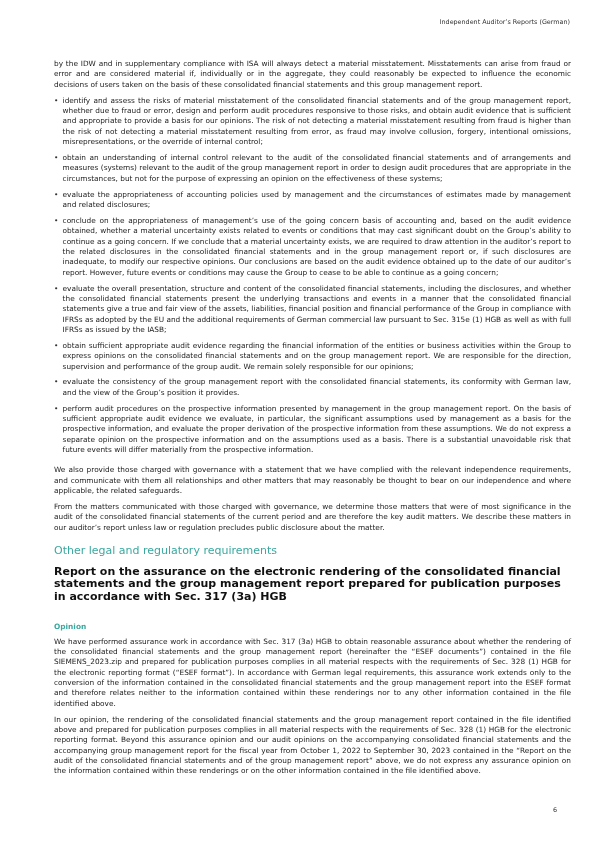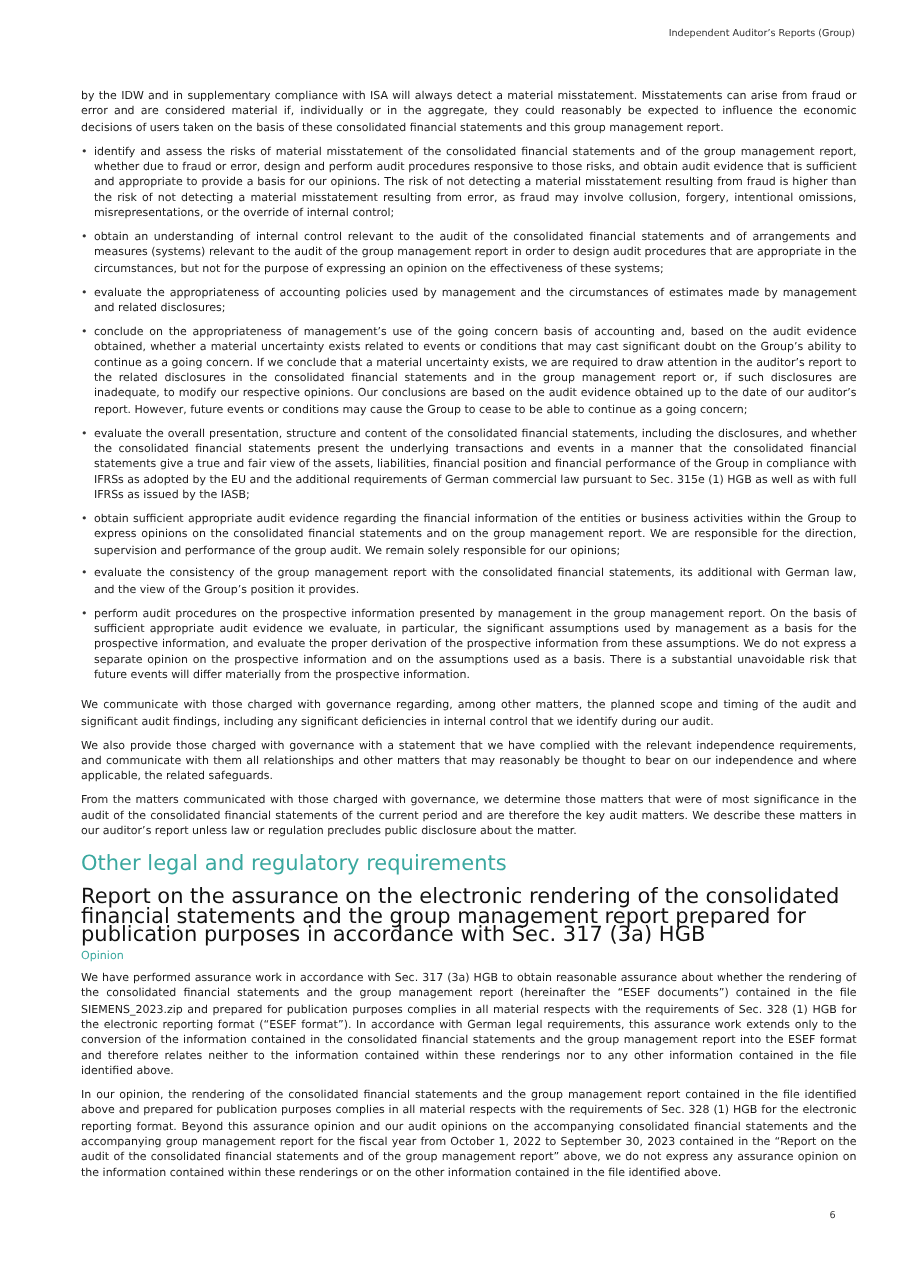--- a/index.html
+++ b/index.html
@@ -4,43 +4,42 @@
 <style>
   html, body { margin: 0; padding: 0; background: #ffffff; }
   body { width: 600px; height: 848px; position: relative; overflow: hidden;
          font-family: "DejaVu Sans", "Liberation Sans", sans-serif; color: #1a1a1a; }
   .header { position: absolute; top: 18px; right: 30px; font-size: 6.4px; color: #333; letter-spacing: 0; }
   .content { position: absolute; left: 54px; top: 59px; width: 517px; font-size: 7.35px; line-height: 10.35px; }
   p { margin: 0 0 5.6px 0; text-align: justify; }
   ul { margin: 0 0 10px 0; padding: 0; list-style: none; }
   li { position: relative; padding-left: 8.6px; margin: 0 0 5.6px 0; text-align: justify; }
   li::before { content: "\2022"; position: absolute; left: 0; top: 0; color: #333; }
-  .section-title { font-size: 14px; line-height: 15px; color: #2aa198; color: #3aa89f; font-weight: normal; margin: 10px 0 8px 0; }
-  .sub-title { font-size: 14px; line-height: 12.2px; font-weight: normal; color: #111; margin: 0 0 3px 0; }
-  .minor-title { font-size: 7.4px; line-height: 10px; font-weight: normal; color: #3aa89f; margin: 0 0 5px 0; }
+  .section-title { font-size: 11px; line-height: 15px; color: #2aa198; color: #3aa89f; font-weight: normal; margin: 10px 0 8px 0; }
+  .sub-title { font-size: 11px; line-height: 12.2px; font-weight: bold; color: #111; margin: 0 0 19px 0; }
+  .minor-title { font-size: 7.4px; line-height: 10px; font-weight: bold; color: #3aa89f; margin: 0 0 5px 0; }
   .page-number { position: absolute; left: 553px; top: 806px; font-size: 6.4px; color: #333; }
 </style>
 </head>
 <body>
 
-<div class="header">Independent Auditor’s Reports (Group)</div>
+<div class="header">Independent Auditor’s Reports (German)</div>
 
 <div class="content">
   <p>by the IDW and in supplementary compliance with ISA will always detect a material misstatement. Misstatements can arise from fraud or error and are considered material if, individually or in the aggregate, they could reasonably be expected to influence the economic decisions of users taken on the basis of these consolidated financial statements and this group management report.</p>
   <ul>
     <li>identify and assess the risks of material misstatement of the consolidated financial statements and of the group management report, whether due to fraud or error, design and perform audit procedures responsive to those risks, and obtain audit evidence that is sufficient and appropriate to provide a basis for our opinions. The risk of not detecting a material misstatement resulting from fraud is higher than the risk of not detecting a material misstatement resulting from error, as fraud may involve collusion, forgery, intentional omissions, misrepresentations, or the override of internal control;</li>
     <li>obtain an understanding of internal control relevant to the audit of the consolidated financial statements and of arrangements and measures (systems) relevant to the audit of the group management report in order to design audit procedures that are appropriate in the circumstances, but not for the purpose of expressing an opinion on the effectiveness of these systems;</li>
     <li>evaluate the appropriateness of accounting policies used by management and the circumstances of estimates made by management and related disclosures;</li>
     <li>conclude on the appropriateness of management’s use of the going concern basis of accounting and, based on the audit evidence obtained, whether a material uncertainty exists related to events or conditions that may cast significant doubt on the Group’s ability to continue as a going concern. If we conclude that a material uncertainty exists, we are required to draw attention in the auditor’s report to the related disclosures in the consolidated financial statements and in the group management report or, if such disclosures are inadequate, to modify our respective opinions. Our conclusions are based on the audit evidence obtained up to the date of our auditor’s report. However, future events or conditions may cause the Group to cease to be able to continue as a going concern;</li>
     <li>evaluate the overall presentation, structure and content of the consolidated financial statements, including the disclosures, and whether the consolidated financial statements present the underlying transactions and events in a manner that the consolidated financial statements give a true and fair view of the assets, liabilities, financial position and financial performance of the Group in compliance with IFRSs as adopted by the EU and the additional requirements of German commercial law pursuant to Sec. 315e (1) HGB as well as with full IFRSs as issued by the IASB;</li>
     <li>obtain sufficient appropriate audit evidence regarding the financial information of the entities or business activities within the Group to express opinions on the consolidated financial statements and on the group management report. We are responsible for the direction, supervision and performance of the group audit. We remain solely responsible for our opinions;</li>
-    <li>evaluate the consistency of the group management report with the consolidated financial statements, its additional with German law, and the view of the Group’s position it provides.</li>
+    <li>evaluate the consistency of the group management report with the consolidated financial statements, its conformity with German law, and the view of the Group’s position it provides.</li>
     <li>perform audit procedures on the prospective information presented by management in the group management report. On the basis of sufficient appropriate audit evidence we evaluate, in particular, the significant assumptions used by management as a basis for the prospective information, and evaluate the proper derivation of the prospective information from these assumptions. We do not express a separate opinion on the prospective information and on the assumptions used as a basis. There is a substantial unavoidable risk that future events will differ materially from the prospective information.</li>
   </ul>
-  <p>We communicate with those charged with governance regarding, among other matters, the planned scope and timing of the audit and significant audit findings, including any significant deficiencies in internal control that we identify during our audit.</p>
   <p>We also provide those charged with governance with a statement that we have complied with the relevant independence requirements, and communicate with them all relationships and other matters that may reasonably be thought to bear on our independence and where applicable, the related safeguards.</p>
   <p>From the matters communicated with those charged with governance, we determine those matters that were of most significance in the audit of the consolidated financial statements of the current period and are therefore the key audit matters. We describe these matters in our auditor’s report unless law or regulation precludes public disclosure about the matter.</p>
 
   <div class="section-title">Other legal and regulatory requirements</div>
   <div class="sub-title">Report on the assurance on the electronic rendering of the consolidated financial statements and the group management report prepared for publication purposes in accordance with Sec. 317 (3a) HGB</div>
   <div class="minor-title">Opinion</div>
   <p>We have performed assurance work in accordance with Sec. 317 (3a) HGB to obtain reasonable assurance about whether the rendering of the consolidated financial statements and the group management report (hereinafter the “ESEF documents”) contained in the file SIEMENS_2023.zip and prepared for publication purposes complies in all material respects with the requirements of Sec. 328 (1) HGB for the electronic reporting format (“ESEF format”). In accordance with German legal requirements, this assurance work extends only to the conversion of the information contained in the consolidated financial statements and the group management report into the ESEF format and therefore relates neither to the information contained within these renderings nor to any other information contained in the file identified above.</p>
   <p>In our opinion, the rendering of the consolidated financial statements and the group management report contained in the file identified above and prepared for publication purposes complies in all material respects with the requirements of Sec. 328 (1) HGB for the electronic reporting format. Beyond this assurance opinion and our audit opinions on the accompanying consolidated financial statements and the accompanying group management report for the fiscal year from October 1, 2022 to September 30, 2023 contained in the “Report on the audit of the consolidated financial statements and of the group management report” above, we do not express any assurance opinion on the information contained within these renderings or on the other information contained in the file identified above.</p>
 </div>
 

